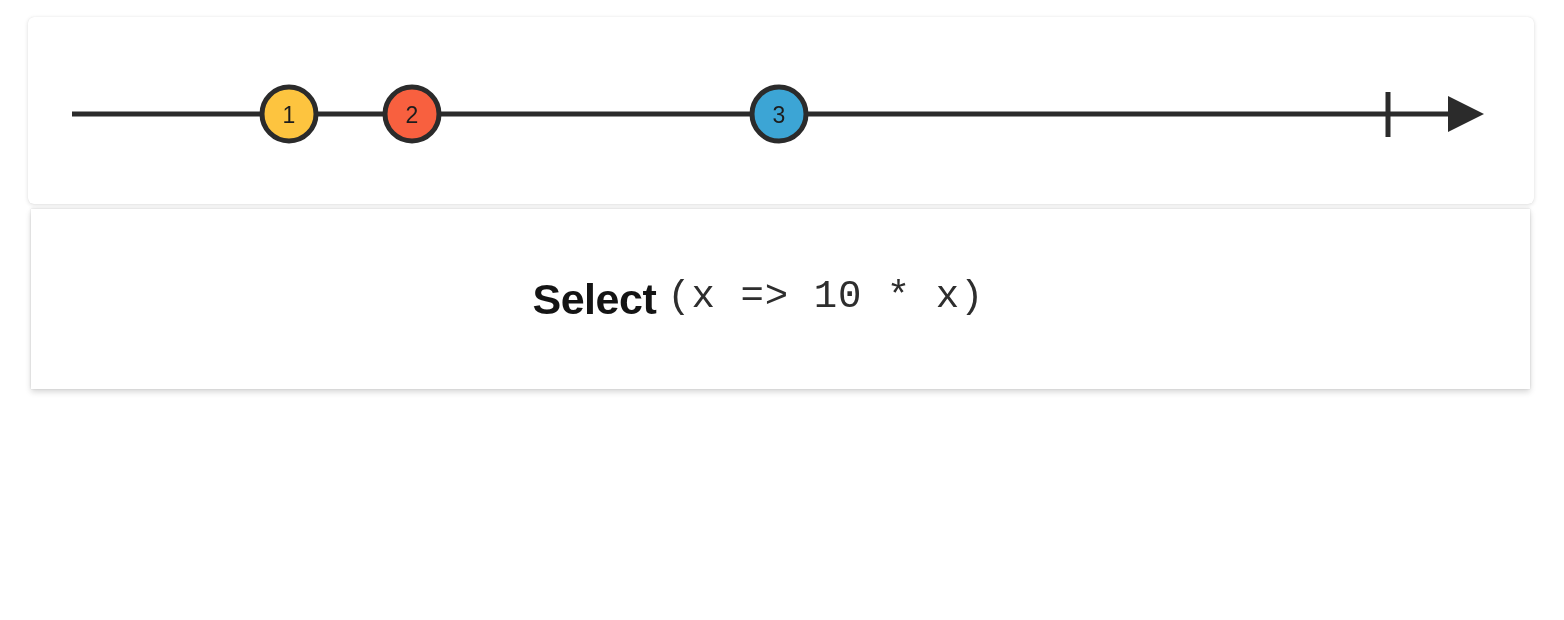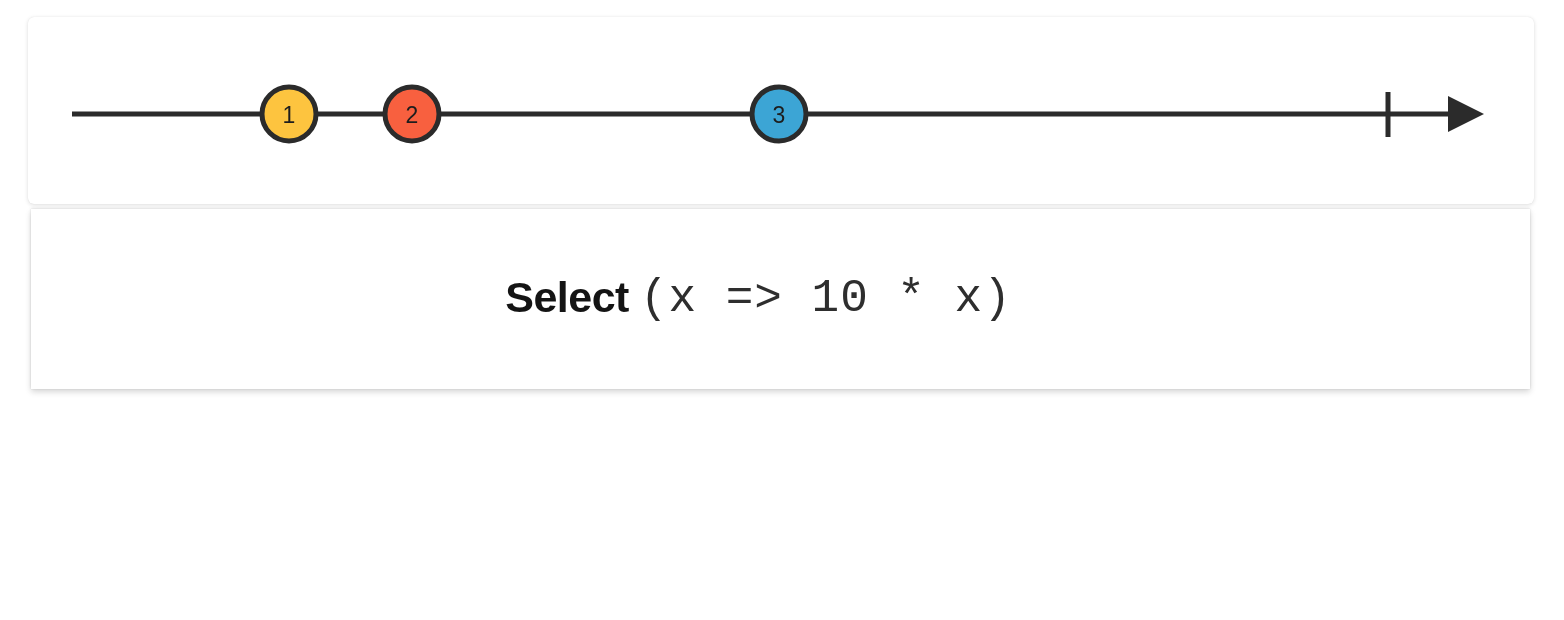--- a/index.html
+++ b/index.html
@@ -70,21 +70,21 @@
   }
   .operator-name {
     font-family: "Liberation Sans", sans-serif;
     font-weight: bold;
     font-size: 43px;
     letter-spacing: -0.5px;
     color: #141414;
   }
   .operator-args {
     font-family: "Liberation Mono", monospace;
-    font-size: 46px;
+    font-size: 39px;
     color: #2e2e2e;
     margin-left: 11px;
     letter-spacing: 1px;
   }
 
   
   .timeline {
     position: absolute;
     left: 0;
     top: 0;

